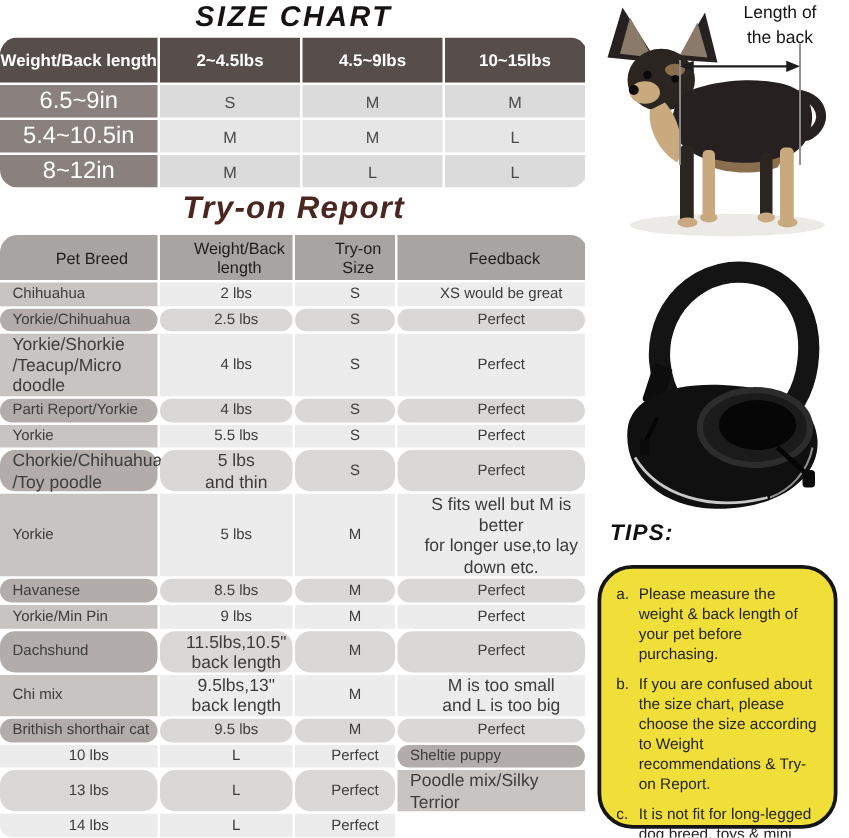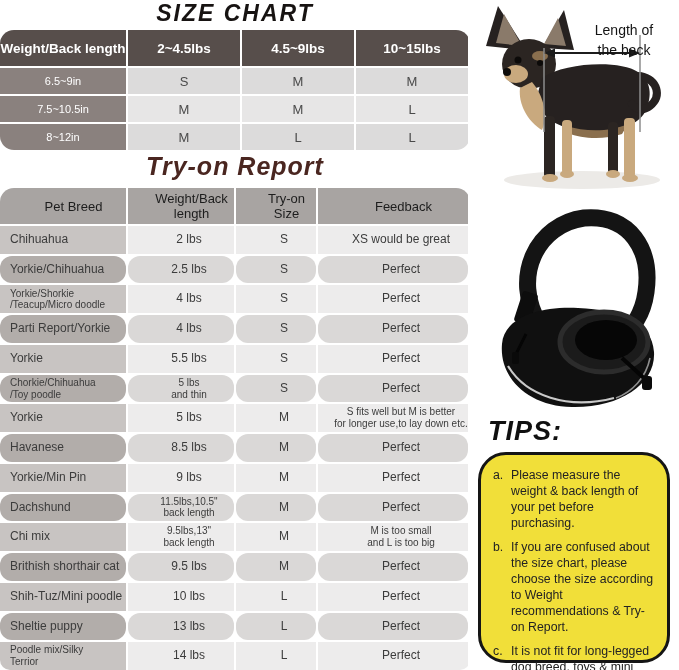--- a/index.html
+++ b/index.html
@@ -13,58 +13,58 @@
   .sc-title { position:absolute; top:0; left:0; width:470px; text-align:center;
     font-size:23px; font-weight:900; font-style:italic; letter-spacing:2px;
     color:#171312; }
 
   .sc-table { position:absolute; top:30px; left:0; width:470px; height:120px;
     display:grid; grid-template-columns:126px 112px 112px 112px;
     grid-template-rows:36px 26px 26px 26px; gap:2px; background:#fff;
     border-radius:14px; overflow:hidden; }
   .sc-h { background:#574e4b; color:#fff; font-weight:bold; font-size:13.5px;
     display:flex; align-items:center; justify-content:center; }
-  .sc-l { background:#8a817e; color:#fff; font-size:11px;
+  .sc-l { background:#8a817e; color:#fff; font-size:19px;
     display:flex; align-items:center; justify-content:center; }
   .sc-v { background:#dcdbdb; color:#4a4a4a; font-size:13px;
     display:flex; align-items:center; justify-content:center; }
   .sc-v.alt { background:#e7e6e6; }
 
   .tr-title { position:absolute; top:152px; left:0; width:470px; text-align:center;
     font-size:25px; font-weight:900; font-style:italic; letter-spacing:1px;
     color:#4a2620; }
 
   .tr-table { position:absolute; top:188px; left:0; width:470px; height:482px;
     display:grid; grid-template-columns:126px 106px 80px 150px;
     grid-template-rows:36px repeat(15, 1fr); gap:2px; background:#fff;
     border-radius:14px 14px 10px 10px; overflow:hidden; }
   .th { background:#a8a4a2; color:#1d1d1d; font-size:13px;
     display:flex; align-items:center; justify-content:center; text-align:center;padding-left:21px; }
   .c { display:flex; align-items:center; justify-content:center; text-align:center;
     font-size:12px; color:#3c3c3c; white-space:pre-line; line-height:1.15;padding-left:16px; }
   .b { justify-content:flex-start; text-align:left; padding-left:10px; }
-  .ml { font-size:10px; line-height:1.18; }
+  .ml { font-size:14px; line-height:1.18; }
   .lt.b  { background:#c8c4c2; }
   .dk.b  { background:#b2adaa; }
   .lt    { background:#edecec; }
   .dk    { background:#dad8d7;border-radius:12px; }
 
   
   .right { position:absolute; left:470px; top:0; width:209px; height:670px; }
 
   .dog-fig { position:absolute; left:0; top:0; width:209px; height:195px; }
   .dog-fig svg { position:absolute; left:0; top:0; }
-  .back-label { position:absolute; left:103px; top:21px; width:102px;
+  .back-label { position:absolute; left:103px; top:0; width:102px;
     text-align:center; font-size:14px; color:#141414; line-height:1.4;
     white-space:pre-line; }
 
   .bag-fig { position:absolute; left:10px; top:206px; width:190px; height:205px; }
 
   .tips-title { position:absolute; left:18px; top:416px;
-    font-size:27px; font-weight:900; font-style:italic; letter-spacing:1px;
+    font-size:18px; font-weight:900; font-style:italic; letter-spacing:1px;
     color:#101010; }
   .tips-box { position:absolute; left:8px; top:452px; width:192px; height:211px;
     background:#f1df39; border:3px solid #151515; border-radius:28px;
     padding:13px 9px 8px 12px; display:flex; flex-direction:column; gap:8px; }
   .tip { display:flex; font-size:12.3px; color:#232323; line-height:1.3; }
   .tip .mk { width:18px; flex:0 0 18px; }
   .tip .tx { flex:1; }
 </style>
 </head>
 <body>
@@ -79,21 +79,21 @@
       <div class="sc-h">Weight/Back length</div>
       <div class="sc-h">2~4.5lbs</div>
       <div class="sc-h">4.5~9lbs</div>
       <div class="sc-h">10~15lbs</div>
 
       <div class="sc-l">6.5~9in</div>
       <div class="sc-v">S</div>
       <div class="sc-v">M</div>
       <div class="sc-v">M</div>
 
-      <div class="sc-l">7.5~10.5in</div>
+      <div class="sc-l">5.4~10.5in</div>
       <div class="sc-v alt">M</div>
       <div class="sc-v alt">M</div>
       <div class="sc-v alt">L</div>
 
       <div class="sc-l">8~12in</div>
       <div class="sc-v">M</div>
       <div class="sc-v">L</div>
       <div class="sc-v">L</div>
     </div>
 
@@ -165,21 +165,20 @@
 back length</div>
       <div class="c lt">M</div>
       <div class="c lt ml">M is too small
 and L is too big</div>
 
       <div class="c b dk">Brithish shorthair cat</div>
       <div class="c dk">9.5 lbs</div>
       <div class="c dk">M</div>
       <div class="c dk">Perfect</div>
 
-      <div class="c b lt">Shih-Tuz/Mini poodle</div>
       <div class="c lt">10 lbs</div>
       <div class="c lt">L</div>
       <div class="c lt">Perfect</div>
 
       <div class="c b dk">Sheltie puppy</div>
       <div class="c dk">13 lbs</div>
       <div class="c dk">L</div>
       <div class="c dk">Perfect</div>
 
       <div class="c b lt ml">Poodle mix/Silky

